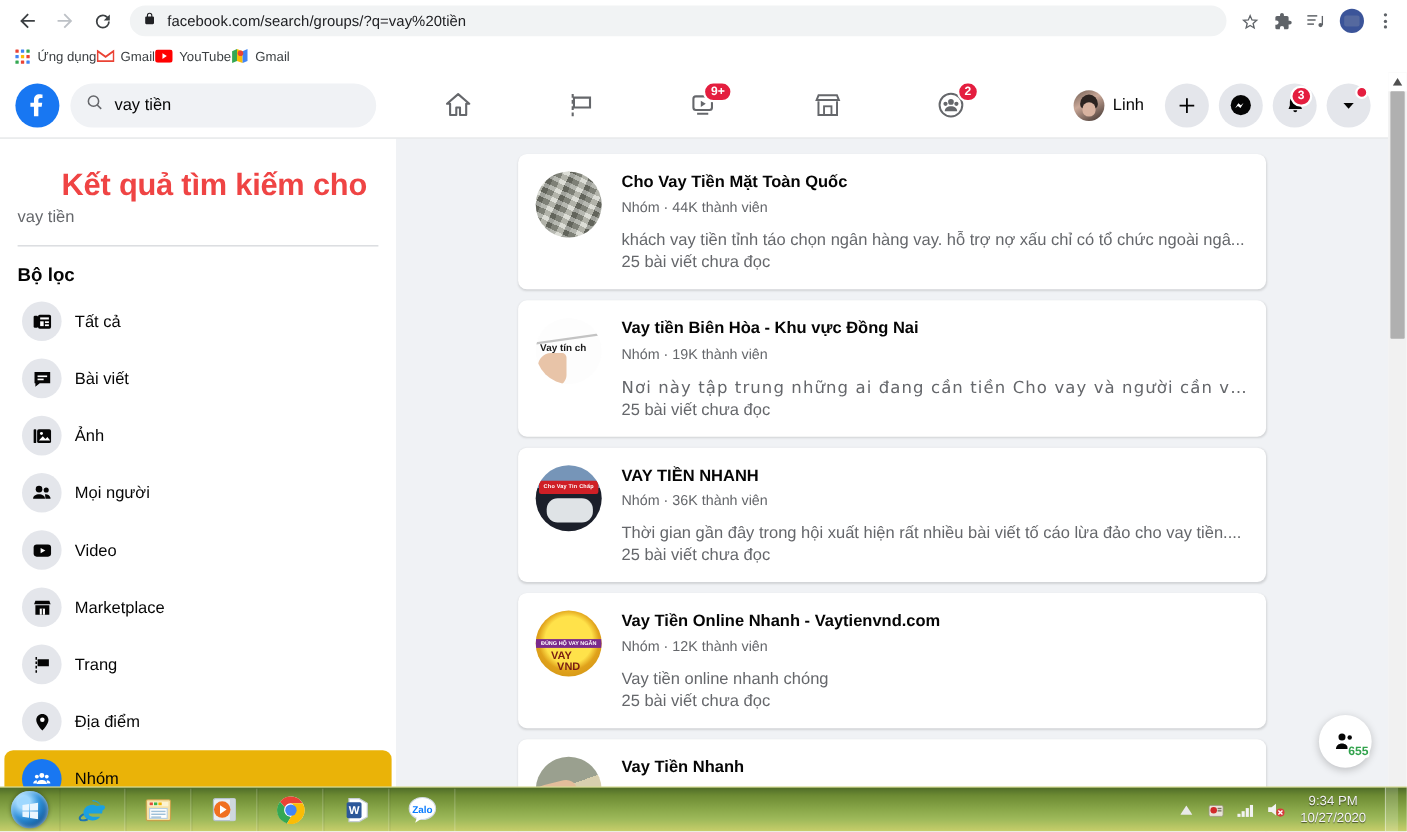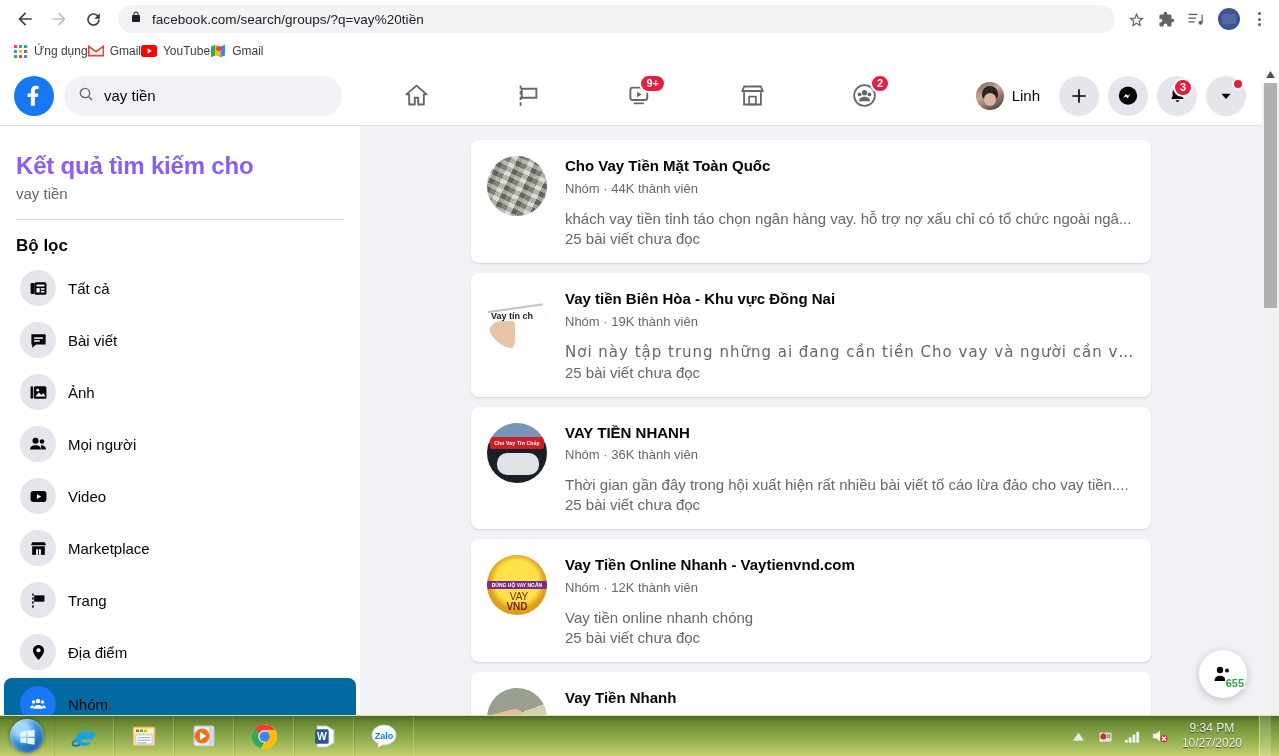--- a/index.html
+++ b/index.html
@@ -94,30 +94,30 @@
   .circ-btn {
     width: 40px; height: 40px; border-radius: 50%; background: #e4e6eb;
     display:flex; align-items:center; justify-content:center; position: relative; flex:none;
   }
 
   
   .sidebar {
     position: absolute; top: 126px; left: 0; width: 360px; height: 630px;
     background: #ffffff; padding: 16px 0 0 0; overflow: hidden;
   }
-  .sb-title { font-size: 24px; font-weight: bold; color: #8b5cf6; padding: 10px 16px 0 16px; letter-spacing: -0.2px; }
+  .sb-title { font-size: 28px; font-weight: bold; color: #ef4444; padding: 10px 16px 0 16px; letter-spacing: -0.2px; margin-left: 40px; }
   .sb-sub { font-size: 15px; color: #65676b; padding: 5px 16px 0 16px; }
   .sb-divider { height: 1px; background: #ced0d4; margin: 17px 16px 0 16px; }
   .sb-filters { font-size: 17px; font-weight: bold; color: #050505; padding: 16px 16px 0 16px; }
   .sb-list { margin-top: 6px; }
   .sb-item {
     display: flex; align-items: center; gap: 12px; height: 52px;
     padding: 0 16px; margin: 0 4px; border-radius: 8px;
   }
-  .sb-item.active { background: #0369a1; }
+  .sb-item.active { background: #eab308; }
   .sb-ico {
     width: 36px; height: 36px; border-radius: 50%; background: #e4e6eb;
     display:flex; align-items:center; justify-content:center; flex:none;
   }
   .sb-item.active .sb-ico { background: #1877f2; }
   .sb-label { font-size: 15px; color: #050505; }
   .sb-item.active .sb-label { color: #050505; }
 
   
   .content {
@@ -147,21 +147,21 @@
   .av-doc { background:#fdfdfd; }
   .av-doc::before{content:"";position:absolute;left:0;top:18px;width:100%;height:2px;background:#c3c3c3;transform:rotate(-8deg);}
   .av-doc::after{content:"Vay tín ch";position:absolute;left:4px;top:22px;font-size:9px;font-weight:bold;color:#1a1a1a;}
   .av-doc .hand{position:absolute;left:2px;top:32px;width:26px;height:30px;background:#e8c4a8;border-radius:12px 4px 10px 8px;}
   .av-hands { background: linear-gradient(#7695b8 0 34%, #1b1f2a 34% 100%); }
   .av-hands .bar{position:absolute;left:3px;top:14px;width:54px;height:12px;background:#cf1f26;border-radius:2px;
      color:#fff;font-size:5px;font-weight:bold;display:flex;align-items:center;justify-content:center;letter-spacing:.2px;}
   .av-hands .sh{position:absolute;left:10px;top:30px;width:42px;height:22px;background:#dfe3e6;border-radius:10px;}
   .av-vnd { background: radial-gradient(circle at 50% 45%, #ffe24a 0 48%, #e0a21b 62%, #c68a12 100%); }
   .av-vnd .t1{position:absolute;left:0;right:0;top:26px;text-align:center;font-size:5px;font-weight:bold;color:#fff;background:#7a2a8c;padding:1px 0;}
-  .av-vnd .t2{position:absolute;left:4px;right:0;top:37px;text-align:center;font-size:10px;font-weight:normal;color:#7a1f12;line-height:1;}
+  .av-vnd .t2{position:absolute;left:14px;right:0;top:37px;text-align:left;font-size:10px;font-weight:bold;color:#7a1f12;line-height:1;}
   .av-vnd .t3{position:absolute;left:0;right:0;top:47px;text-align:center;font-size:10px;font-weight:bold;color:#7a1f12;line-height:1;}
   .av-cash { background: linear-gradient(160deg,#9aa08f 0 45%, #d8cfae 45% 70%, #b8a77e 100%); }
   .av-cash::after{content:"";position:absolute;left:-6px;top:24px;width:46px;height:36px;background:#e3bd9b;border-radius:18px 10px 12px 6px;transform:rotate(-14deg);}
 
   
   .contacts-fab {
     position: absolute; right: 32px; bottom: 58px; width: 48px; height: 48px;
     border-radius: 50%; background: #fff; box-shadow: 0 2px 8px rgba(0,0,0,0.22);
     display:flex; align-items:center; justify-content:center; z-index: 8;
   }

